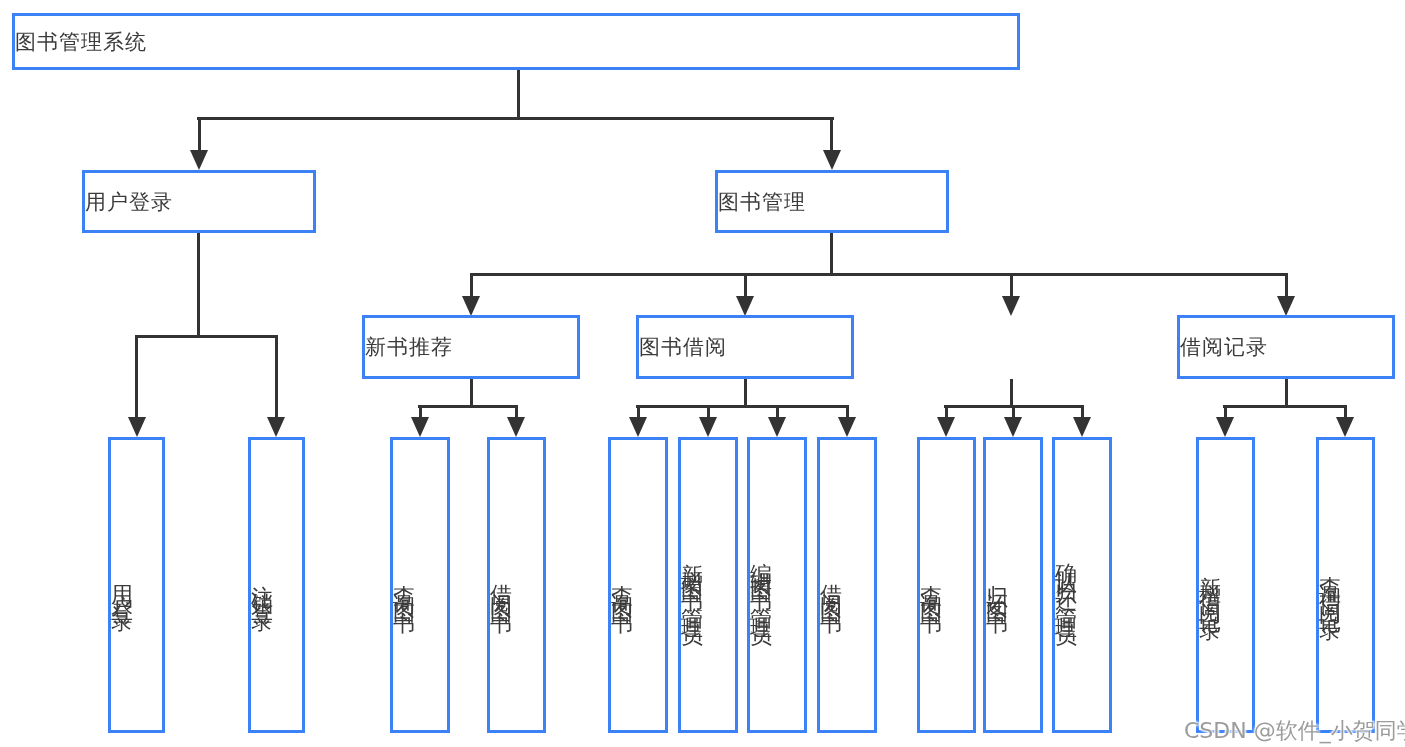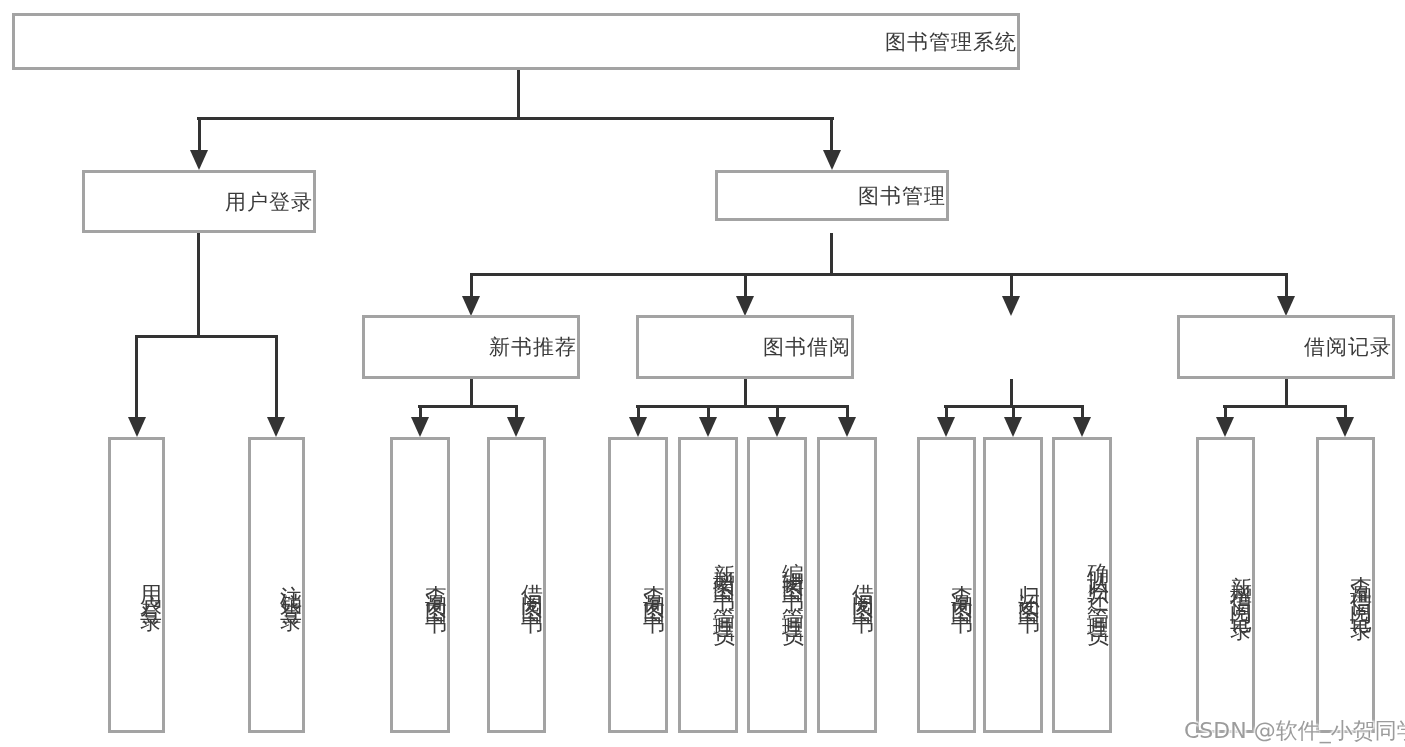--- a/index.html
+++ b/index.html
@@ -12,24 +12,24 @@
     position: relative;
     width: 1405px;
     height: 747px;
     background: #ffffff;
     overflow: hidden;
   }
   .box {
     position: absolute;
     box-sizing: border-box;
     background: #ffffff;
-    border: 3px solid #a3a3a3;
+    border: 3px solid #3b82f6;
     display: flex;
     align-items: center;
-    justify-content: flex-end;
+    justify-content: flex-start;
     color: #3b3b3b;
     z-index: 2;
     font-family: Liberation Serif, serif;
   }
   .box.hlabel span {
     font-size: 21px;
     letter-spacing: 1px;
     white-space: nowrap;
   }
   .box.leaf {
@@ -81,21 +81,21 @@
 <div id="canvas">
 
   <div class="box hlabel" style="left:12px; top:13px; width:1008px; height:57px;">
     <span>图书管理系统</span>
   </div>
 
   <div class="box hlabel" style="left:82px; top:170px; width:234px; height:63px;">
     <span>用户登录</span>
   </div>
 
-  <div class="box hlabel" style="left:715px; top:170px; width:234px; height:51px;">
+  <div class="box hlabel" style="left:715px; top:170px; width:234px; height:63px;">
     <span>图书管理</span>
   </div>
 
   <div class="box hlabel" style="left:362px; top:315px; width:218px; height:64px;">
     <span>新书推荐</span>
   </div>
 
   <div class="box hlabel" style="left:636px; top:315px; width:218px; height:64px;">
     <span>图书借阅</span>
   </div>

